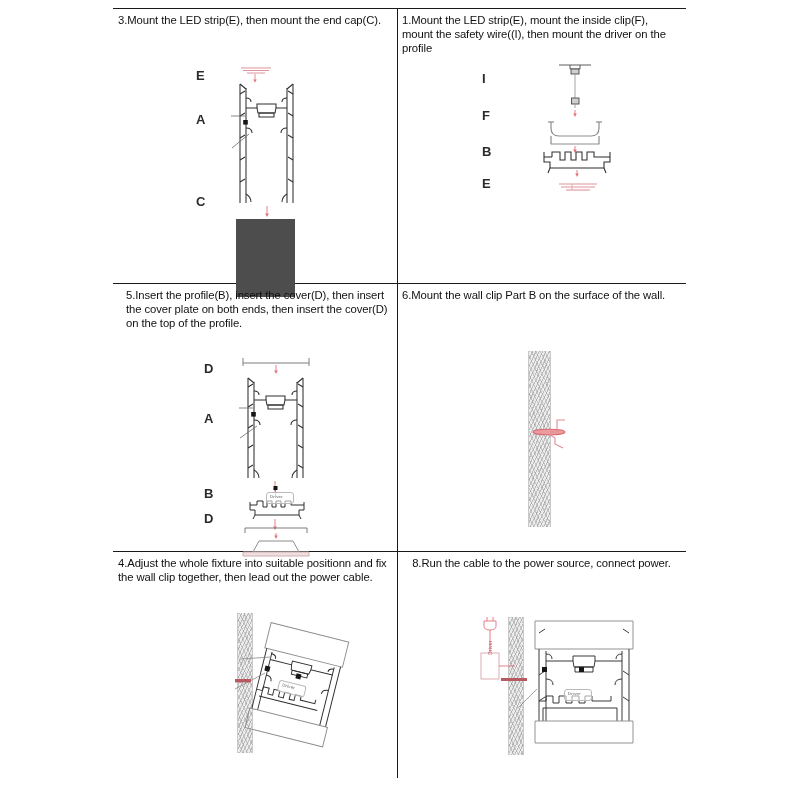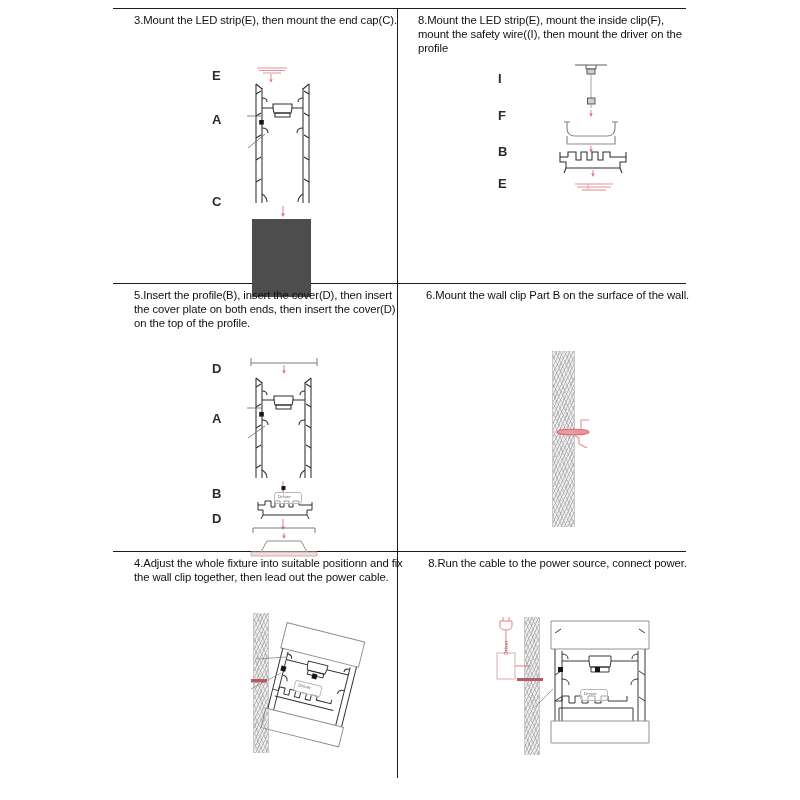--- a/index.html
+++ b/index.html
@@ -3,21 +3,21 @@
 <meta charset="utf-8">
 <style>
   html,body{margin:0;padding:0;background:#ffffff;}
   body{width:800px;height:800px;font-family:"Liberation Sans",sans-serif;color:#111;}
   #sheet{position:relative;width:800px;height:800px;overflow:hidden;background:#fff;}
 
   .table{position:absolute;left:113px;top:8px;width:573px;height:770px;}
   .hline{position:absolute;left:0;width:573px;height:0;border-top:1.6px solid #1a1a1a;}
   .vline{position:absolute;top:0;width:0;border-left:1.6px solid #1a1a1a;}
 
-  .cell{position:absolute;box-sizing:border-box;margin-left:16px;}
+  .cell{position:absolute;box-sizing:border-box;}
   .cell-text{font-size:11.3px;line-height:14.2px;color:#111;padding:5px 5px 0 5px;letter-spacing:-0.1px;}
 
   .fig{position:absolute;left:0;right:0;bottom:0;top:0;}
   .lbl{position:absolute;font-size:13px;font-weight:bold;color:#2b2b2b;font-family:"Liberation Sans",sans-serif;}
 
   svg{overflow:visible;}
 
   .endcap{position:absolute;background:#4d4d4d;}
 
   .walltex{position:absolute;background:
@@ -100,21 +100,21 @@
         <svg style="position:absolute;left:146px;top:198px;" width="16" height="14">
           <path d="M8 0 L8 9" stroke="#e2737a" stroke-width=".9"></path>
           <path d="M8 11 L6.1 7.6 L9.9 7.6 Z" fill="#e2737a"></path>
         </svg>
 
         <div class="endcap" style="left:123px;top:211px;width:59px;height:78px;"></div>
       </div>
     </div>
 
     <div class="cell" style="left:284px;top:0;width:289px;height:275px;">
-      <div class="cell-text">8.Mount the LED strip(E), mount the inside clip(F), mount the safety wire((I), then mount the driver on the profile</div>
+      <div class="cell-text">1.Mount the LED strip(E), mount the inside clip(F), mount the safety wire((I), then mount the driver on the profile</div>
       <div class="fig">
 
         <div class="lbl" style="left:85px;top:63px;">I</div>
         <div class="lbl" style="left:85px;top:100px;">F</div>
         <div class="lbl" style="left:85px;top:136px;">B</div>
         <div class="lbl" style="left:85px;top:168px;">E</div>
 
         <svg style="position:absolute;left:150px;top:52px;" width="60" height="58">
           <g stroke="#4a4a4a" stroke-width=".9" fill="none">
             <path d="M12 5 L44 5"></path>
@@ -158,21 +158,21 @@
           <g stroke="#e2939a" stroke-width="1.1" fill="none">
             <path d="M8 4 L46 4"></path>
             <path d="M10 7 L44 7"></path>
             <path d="M15 10 L39 10"></path>
           </g>
           <path d="M21 4 L21 10" stroke="#d9a3a8" stroke-width=".8"></path>
         </svg>
       </div>
     </div>
 
-    <div class="cell" style="left:0;top:275px;width:284px;height:268px;">
+    <div class="cell" style="left:8px;top:275px;width:284px;height:268px;">
       <div class="cell-text">5.Insert the profile(B), insert the cover(D), then insert the cover plate on both ends, then insert the cover(D) on the top of the profile.</div>
       <div class="fig">
 
         <div class="lbl" style="left:83px;top:78px;">D</div>
         <div class="lbl" style="left:83px;top:128px;">A</div>
         <div class="lbl" style="left:83px;top:203px;">B</div>
         <div class="lbl" style="left:83px;top:228px;">D</div>
 
         <svg style="position:absolute;left:118px;top:72px;" width="74" height="22">
           <g stroke="#7d7d7d" stroke-width="1" fill="none" stroke-linejoin="round">
@@ -254,21 +254,21 @@
 
         <svg style="position:absolute;left:116px;top:254px;" width="78" height="22">
           <g stroke="#8d8d8d" stroke-width="1" fill="none" stroke-linejoin="round">
             <path d="M16 15 L22 4 L56 4 L62 15 Z"></path>
             <path d="M6 15 L72 15 L72 19 L6 19 Z" fill="#f0dede" stroke="#cfb0b0"></path>
           </g>
         </svg>
       </div>
     </div>
 
-    <div class="cell" style="left:292px;top:275px;width:289px;height:268px;">
+    <div class="cell" style="left:284px;top:275px;width:289px;height:268px;">
       <div class="cell-text">6.Mount the wall clip Part B on the surface of the wall.</div>
       <div class="fig">
         <div class="walltex" style="left:131px;top:68px;width:21px;height:176px;"></div>
         <svg style="position:absolute;left:128px;top:125px;" width="70" height="50">
           <g stroke="#e2737a" stroke-width="1.1" fill="none">
             <ellipse cx="24" cy="24" rx="16" ry="2.8" fill="#ec9ba0" stroke="#d86b72"></ellipse>
             <path d="M24 24 L32 24 L32 12 L40 12" stroke="#e08d93"></path>
             <path d="M24 26 L30 30 L30 36 L38 40" stroke="#e08d93"></path>
           </g>
         </svg>

